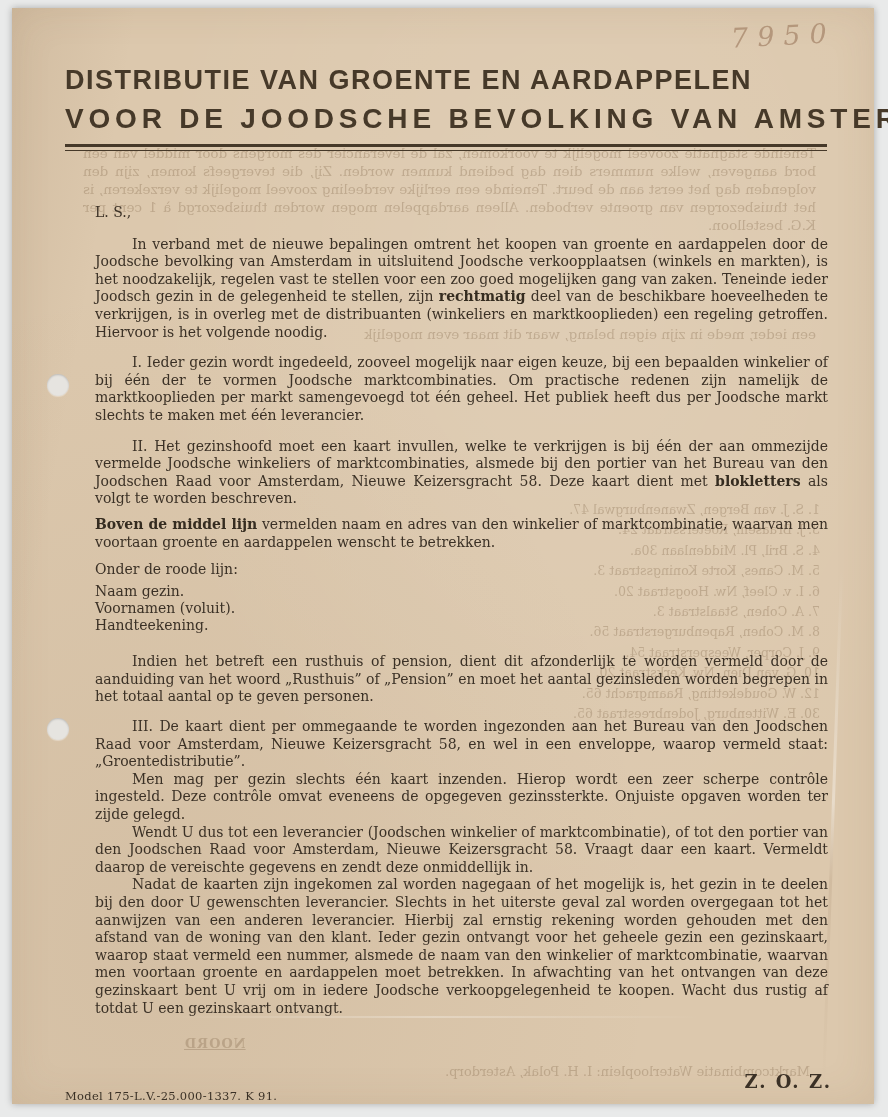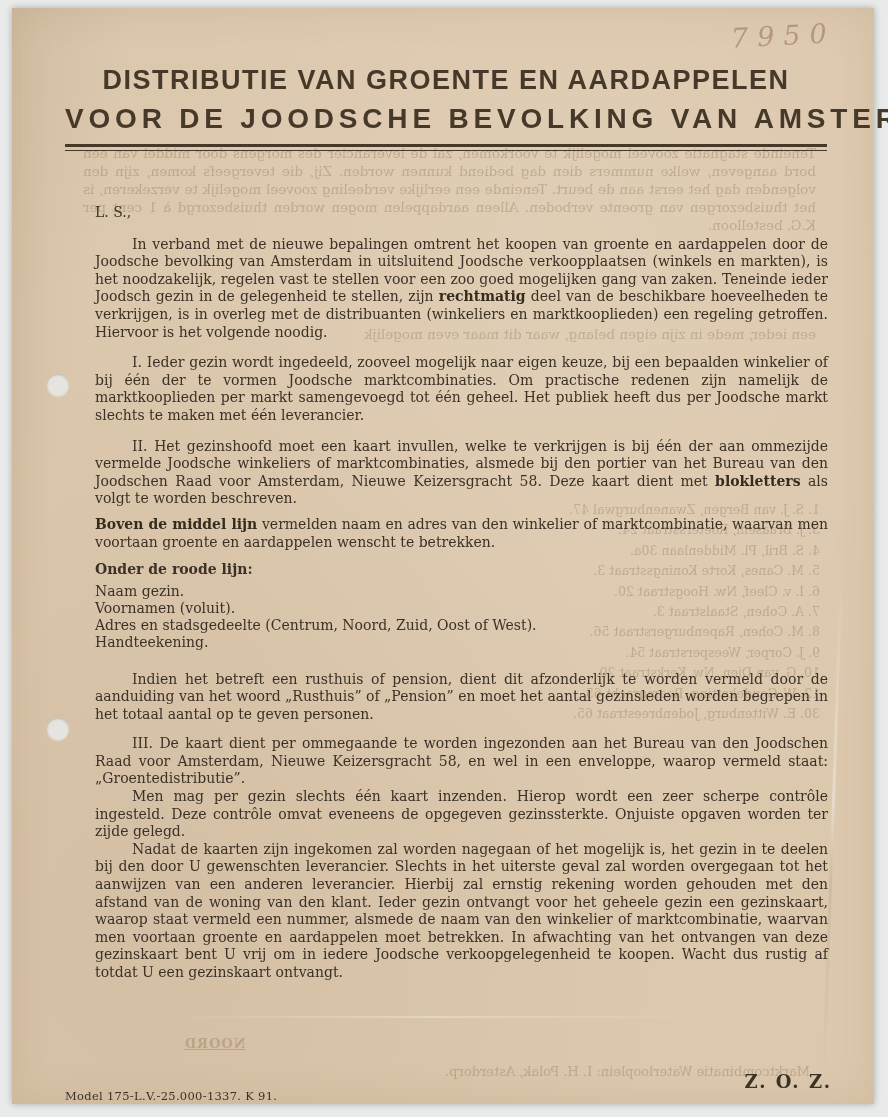--- a/index.html
+++ b/index.html
@@ -34,42 +34,42 @@
   .hole.bottom{ top:710px; }
   .handwritten{
     position:absolute; right:38px; top:12px;
     font-family:"DejaVu Serif", serif; font-style:italic;
     font-size:27px; letter-spacing:9px; color:#ae8f74;
     transform:rotate(-3deg); opacity:0.85;
   }
   .header{ position:absolute; left:53px; top:58px; width:762px; color:#463929; }
   .title1{
     font-family:"Liberation Sans", sans-serif; font-weight:700;
-    font-size:27px; letter-spacing:1.5px; white-space:nowrap; line-height:1.1;text-align:center;
+    font-size:27px; letter-spacing:1.5px; white-space:nowrap; line-height:1.1;
   }
   .title2{
     font-family:"Liberation Sans", sans-serif; font-weight:700;
     font-size:28px; letter-spacing:4.8px; white-space:nowrap; margin-top:7px;
   }
   .header-rule{
     margin-top:9px; height:3px;
     border-top:3px solid #463929; border-bottom:1px solid #463929;
   }
   .content{
     position:absolute; left:83px; top:196px; width:733px;
     font-size:14px; line-height:17.6px; color:#3b3126; text-align:justify;
   }
   .content p{ margin:0; }
   .indent{ text-indent:37px; }
   .salutation{ margin-bottom:14px !important; }
   .p-intro{ margin-bottom:13px !important; }
   .p-one{ margin-bottom:13px !important; }
   .p-two{ margin-bottom:8px !important; }
   .p-above{ margin-bottom:10px !important; }
-  .h-below{ font-weight:bold; margin-bottom:4px !important; }
+  .h-below{ font-weight:normal; margin-bottom:4px !important; }
   .fields{ margin-bottom:19px; line-height:17.2px; }
   .p-pension{ margin-bottom:12px !important; }
   b{ color:#352c20; }
   .zoz{
     position:absolute; right:42px; bottom:12px;
     font-weight:bold; font-size:18px; letter-spacing:2px; color:#3b3126;
   }
   .model-footer{
     position:absolute; left:53px; bottom:1px;
     font-size:11.5px; color:#3b3126; letter-spacing:0.3px;
@@ -132,28 +132,28 @@
 
       <p class="indent p-two"><span>II. Het gezinshoofd moet een kaart invullen, welke te verkrijgen is bij één der aan ommezijde vermelde Joodsche winkeliers of marktcombinaties, alsmede bij den portier van het Bureau van den Joodschen Raad voor Amsterdam, Nieuwe Keizersgracht 58. Deze kaart dient met </span><b>blokletters</b><span> als volgt te worden beschreven.</span></p>
 
       <p class="p-above"><b>Boven de middel lijn</b><span> vermelden naam en adres van den winkelier of marktcombinatie, waarvan men voortaan groente en aardappelen wenscht te betrekken.</span></p>
 
       <p class="h-below">Onder de roode lijn:</p>
 
       <div class="fields">
         <div>Naam gezin.</div>
         <div>Voornamen (voluit).</div>
-        <div>Adres en stadsgedeelte (Centrum, Noord, Zuid, Oost of West).</div>
         <div>Handteekening.</div>
       </div>
 
       <p class="indent p-pension">Indien het betreft een rusthuis of pension, dient dit afzonderlijk te worden vermeld door de aanduiding van het woord „Rusthuis” of „Pension” en moet het aantal gezinsleden worden begrepen in het totaal aantal op te geven personen.</p>
 
       <p class="indent">III. De kaart dient per ommegaande te worden ingezonden aan het Bureau van den Joodschen Raad voor Amsterdam, Nieuwe Keizersgracht 58, en wel in een enveloppe, waarop vermeld staat: „Groentedistributie”.</p>
       <p class="indent">Men mag per gezin slechts één kaart inzenden. Hierop wordt een zeer scherpe contrôle ingesteld. Deze contrôle omvat eveneens de opgegeven gezinssterkte. Onjuiste opgaven worden ter zijde gelegd.</p>
+      <p class="indent">Wendt U dus tot een leverancier (Joodschen winkelier of marktcombinatie), of tot den portier van den Joodschen Raad voor Amsterdam, Nieuwe Keizersgracht 58. Vraagt daar een kaart. Vermeldt daarop de vereischte gegevens en zendt deze onmiddellijk in.</p>
       <p class="indent">Nadat de kaarten zijn ingekomen zal worden nagegaan of het mogelijk is, het gezin in te deelen bij den door U gewenschten leverancier. Slechts in het uiterste geval zal worden overgegaan tot het aanwijzen van een anderen leverancier. Hierbij zal ernstig rekening worden gehouden met den afstand van de woning van den klant. Ieder gezin ontvangt voor het geheele gezin een gezinskaart, waarop staat vermeld een nummer, alsmede de naam van den winkelier of marktcombinatie, waarvan men voortaan groente en aardappelen moet betrekken. In afwachting van het ontvangen van deze gezinskaart bent U vrij om in iedere Joodsche verkoopgelegenheid te koopen. Wacht dus rustig af totdat U een gezinskaart ontvangt.</p>
     </div>
 
     <div class="zoz">Z. O. Z.</div>
     <div class="model-footer">Model 175-L.V.-25.000-1337.   K 91.</div>
 
   </div>
 </div>
 
 </body></html>

